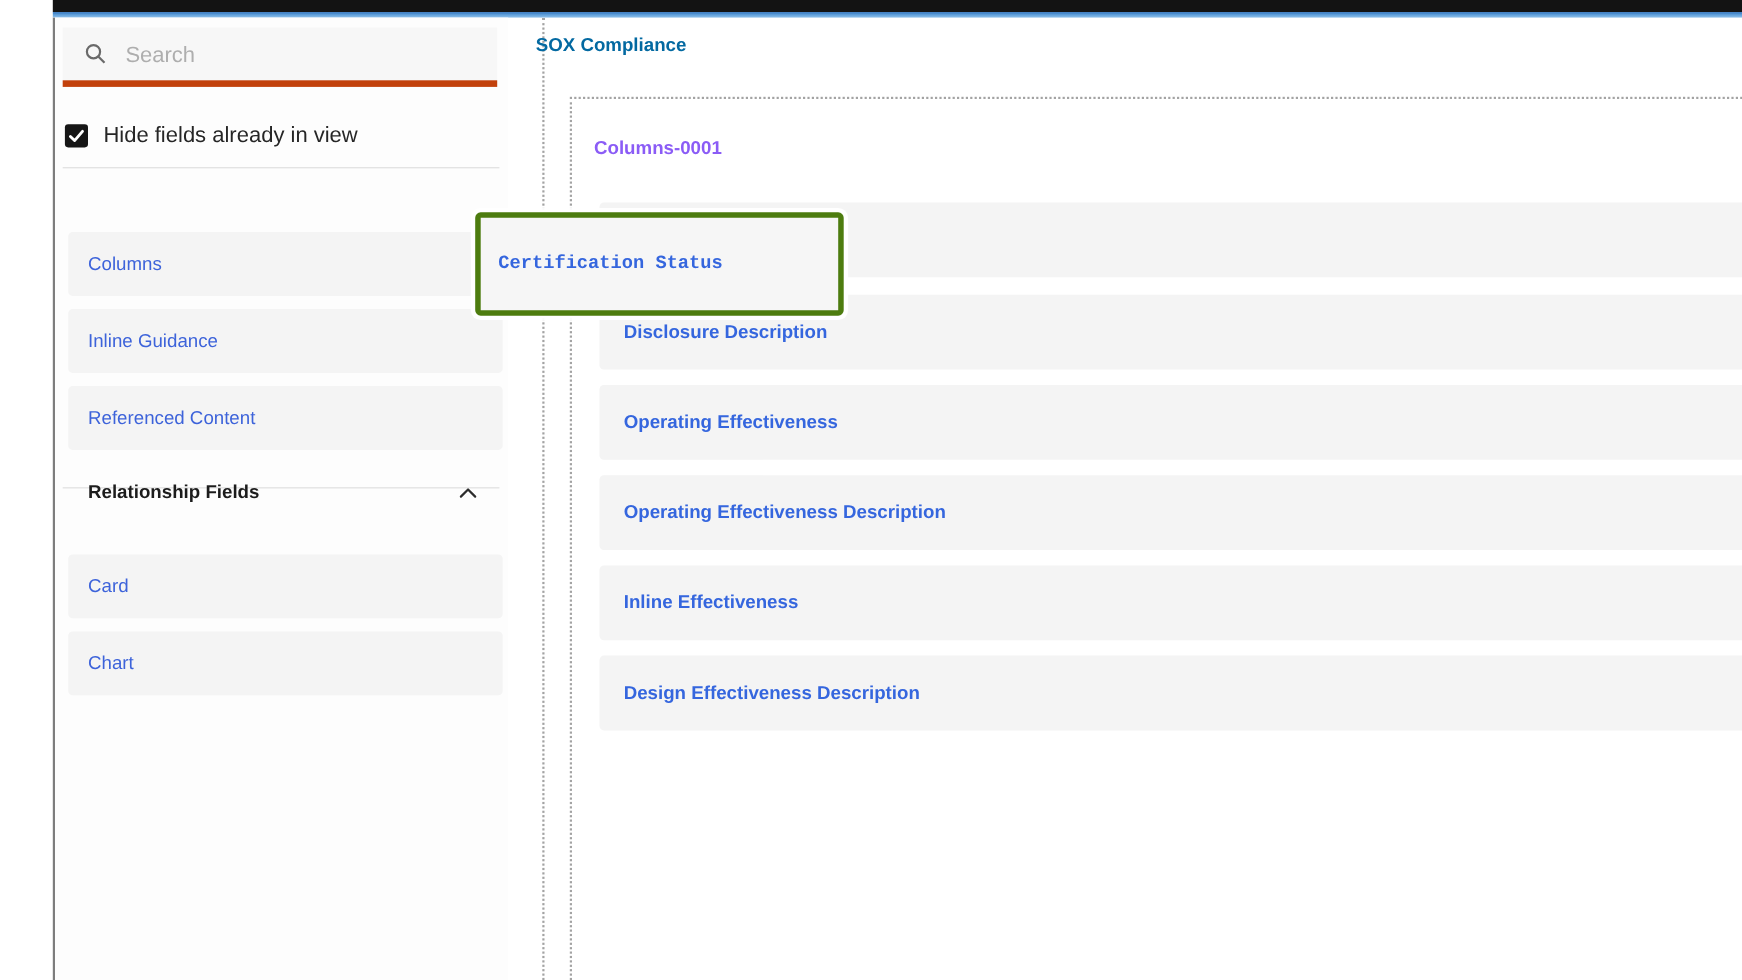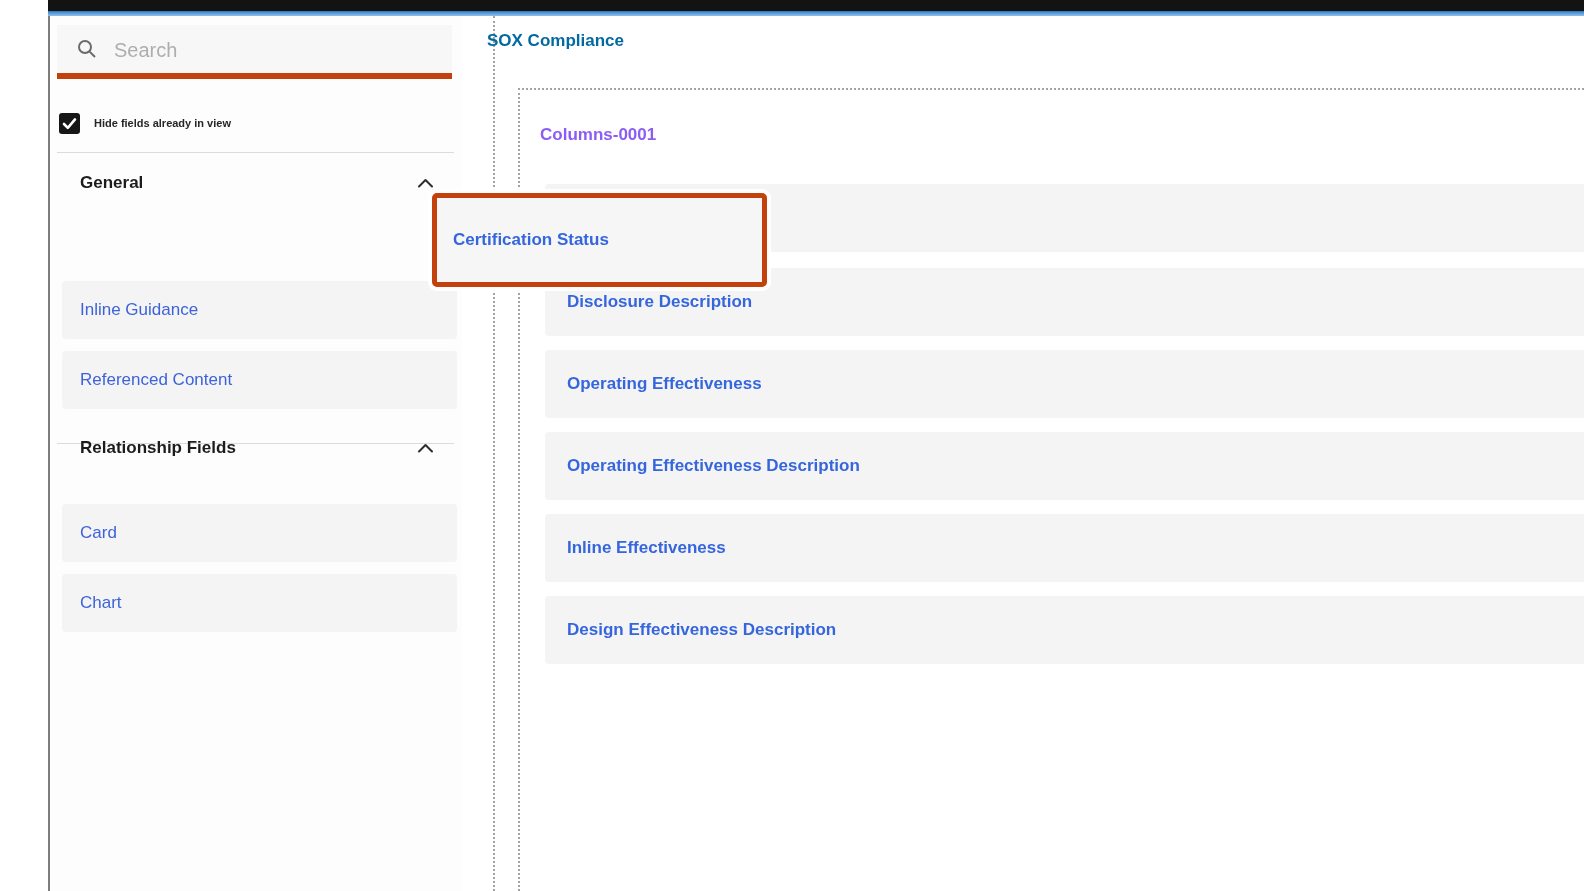--- a/index.html
+++ b/index.html
@@ -21,21 +21,21 @@
   .searchbox{position:absolute;left:7px;top:9px;width:395px;height:48px;
     background:#f7f7f7;border-bottom:6px solid #c2410c;}
   .search-icon{position:absolute;left:20px;top:14px;width:20px;height:20px;}
   .search-input{position:absolute;left:55px;top:8px;width:320px;height:32px;
     border:none;background:transparent;outline:none;
     font-family:"Liberation Sans",sans-serif;font-size:20px;color:#4a4a4a;}
   .search-input::placeholder{color:#aeaeae;}
   .checkbox-row{position:absolute;left:9px;top:96px;height:22px;display:flex;align-items:center;}
   .checkbox{width:21px;height:21px;background:#161616;border-radius:3px;
     display:flex;align-items:center;justify-content:center;cursor:pointer;}
-  .checkbox-label{margin-left:14px;font-size:11px;font-weight:700;color:#262626;}
+  .checkbox-label{margin-left:14px;font-size:20px;font-weight:400;color:#262626;}
   .divider{position:absolute;left:7px;width:397px;height:0;border-top:1px solid #dcdcdc;}
   .section-header{position:absolute;left:30px;right:28px;height:24px;
     display:flex;align-items:center;justify-content:space-between;cursor:pointer;}
   .section-label{font-size:17px;font-weight:600;color:#1c1c1c;}
   .chevron{width:17px;height:12px;}
   .side-row{position:absolute;left:12px;width:395px;height:58px;
     background:#f4f4f4;border-radius:4px;display:flex;align-items:center;cursor:grab;}
   .side-row-label{margin-left:18px;font-size:17px;font-weight:500;color:#3d63da;}
   
   .outer-dropzone{position:absolute;left:493px;top:16px;bottom:0;width:40px;
@@ -45,23 +45,23 @@
   .inner-dropzone{position:absolute;left:518px;top:88px;right:-4px;bottom:-4px;
     border-left:2px dotted #a3a3a3;border-top:2px dotted #a3a3a3;}
   .section-link{position:absolute;left:540px;top:125px;font-size:17px;font-weight:600;
     color:#8b5cf6;cursor:pointer;}
   .field-row{position:absolute;left:545px;right:-20px;height:68px;
     background:#f4f4f4;border-radius:4px;display:flex;align-items:center;cursor:grab;}
   .field-row-label{margin-left:22px;font-size:17px;font-weight:700;color:#3566de;}
   .drop-target{position:absolute;left:545px;right:-20px;top:184px;height:68px;
     background:#f4f4f4;border-radius:4px;}
   .drag-card{position:absolute;left:432px;top:193px;width:325px;height:84px;
-    background:#f6f6f6;border:5px solid #c2410c;border-radius:5px;
+    background:#f6f6f6;border:5px solid #4d7c0f;border-radius:5px;
     box-shadow:0 0 0 4px rgba(255,255,255,0.95);
-    display:flex;align-items:center;z-index:5;cursor:grabbing;}
+    display:flex;align-items:center;z-index:5;cursor:grabbing;font-family:Liberation Mono, monospace;}
   .drag-card-label{margin-left:16px;font-size:17px;font-weight:600;color:#3566de;}
 </style>
 </head>
 <body>
 
 <div id="app">
 
   <div class="topbar"></div>
   <div class="accentbar"></div>
 
@@ -79,27 +79,24 @@
       <div class="checkbox">
         <svg width="15" height="13" viewBox="0 0 15 13">
           <polyline points="2,7 5.8,10.8 13,2.4" fill="none" stroke="#ffffff" stroke-width="2.6" stroke-linecap="round" stroke-linejoin="round"></polyline>
         </svg>
       </div>
       <span class="checkbox-label">Hide fields already in view</span>
     </div>
 
     <div class="divider" style="top:136px"></div>
 
-    <div class="section-header" style="top:155px">
-      <span class="section-label">General</span>
-      <svg class="chevron" viewBox="0 0 17 12">
-        <polyline points="2,9.5 8.5,3 15,9.5" fill="none" stroke="#2c2c2c" stroke-width="2" stroke-linecap="round" stroke-linejoin="round"></polyline>
-      </svg>
+
+    <div class="side-row" style="top:195px">
+      <span class="side-row-label">Columns</span>
     </div>
-
     <div class="side-row" style="top:335px">
       <span class="side-row-label">Referenced Content</span>
     </div>
     <div class="side-row" style="top:265px">
       <span class="side-row-label">Inline Guidance</span>
     </div>
 
     <div class="divider" style="top:427px"></div>
 
     <div class="section-header" style="top:420px">

